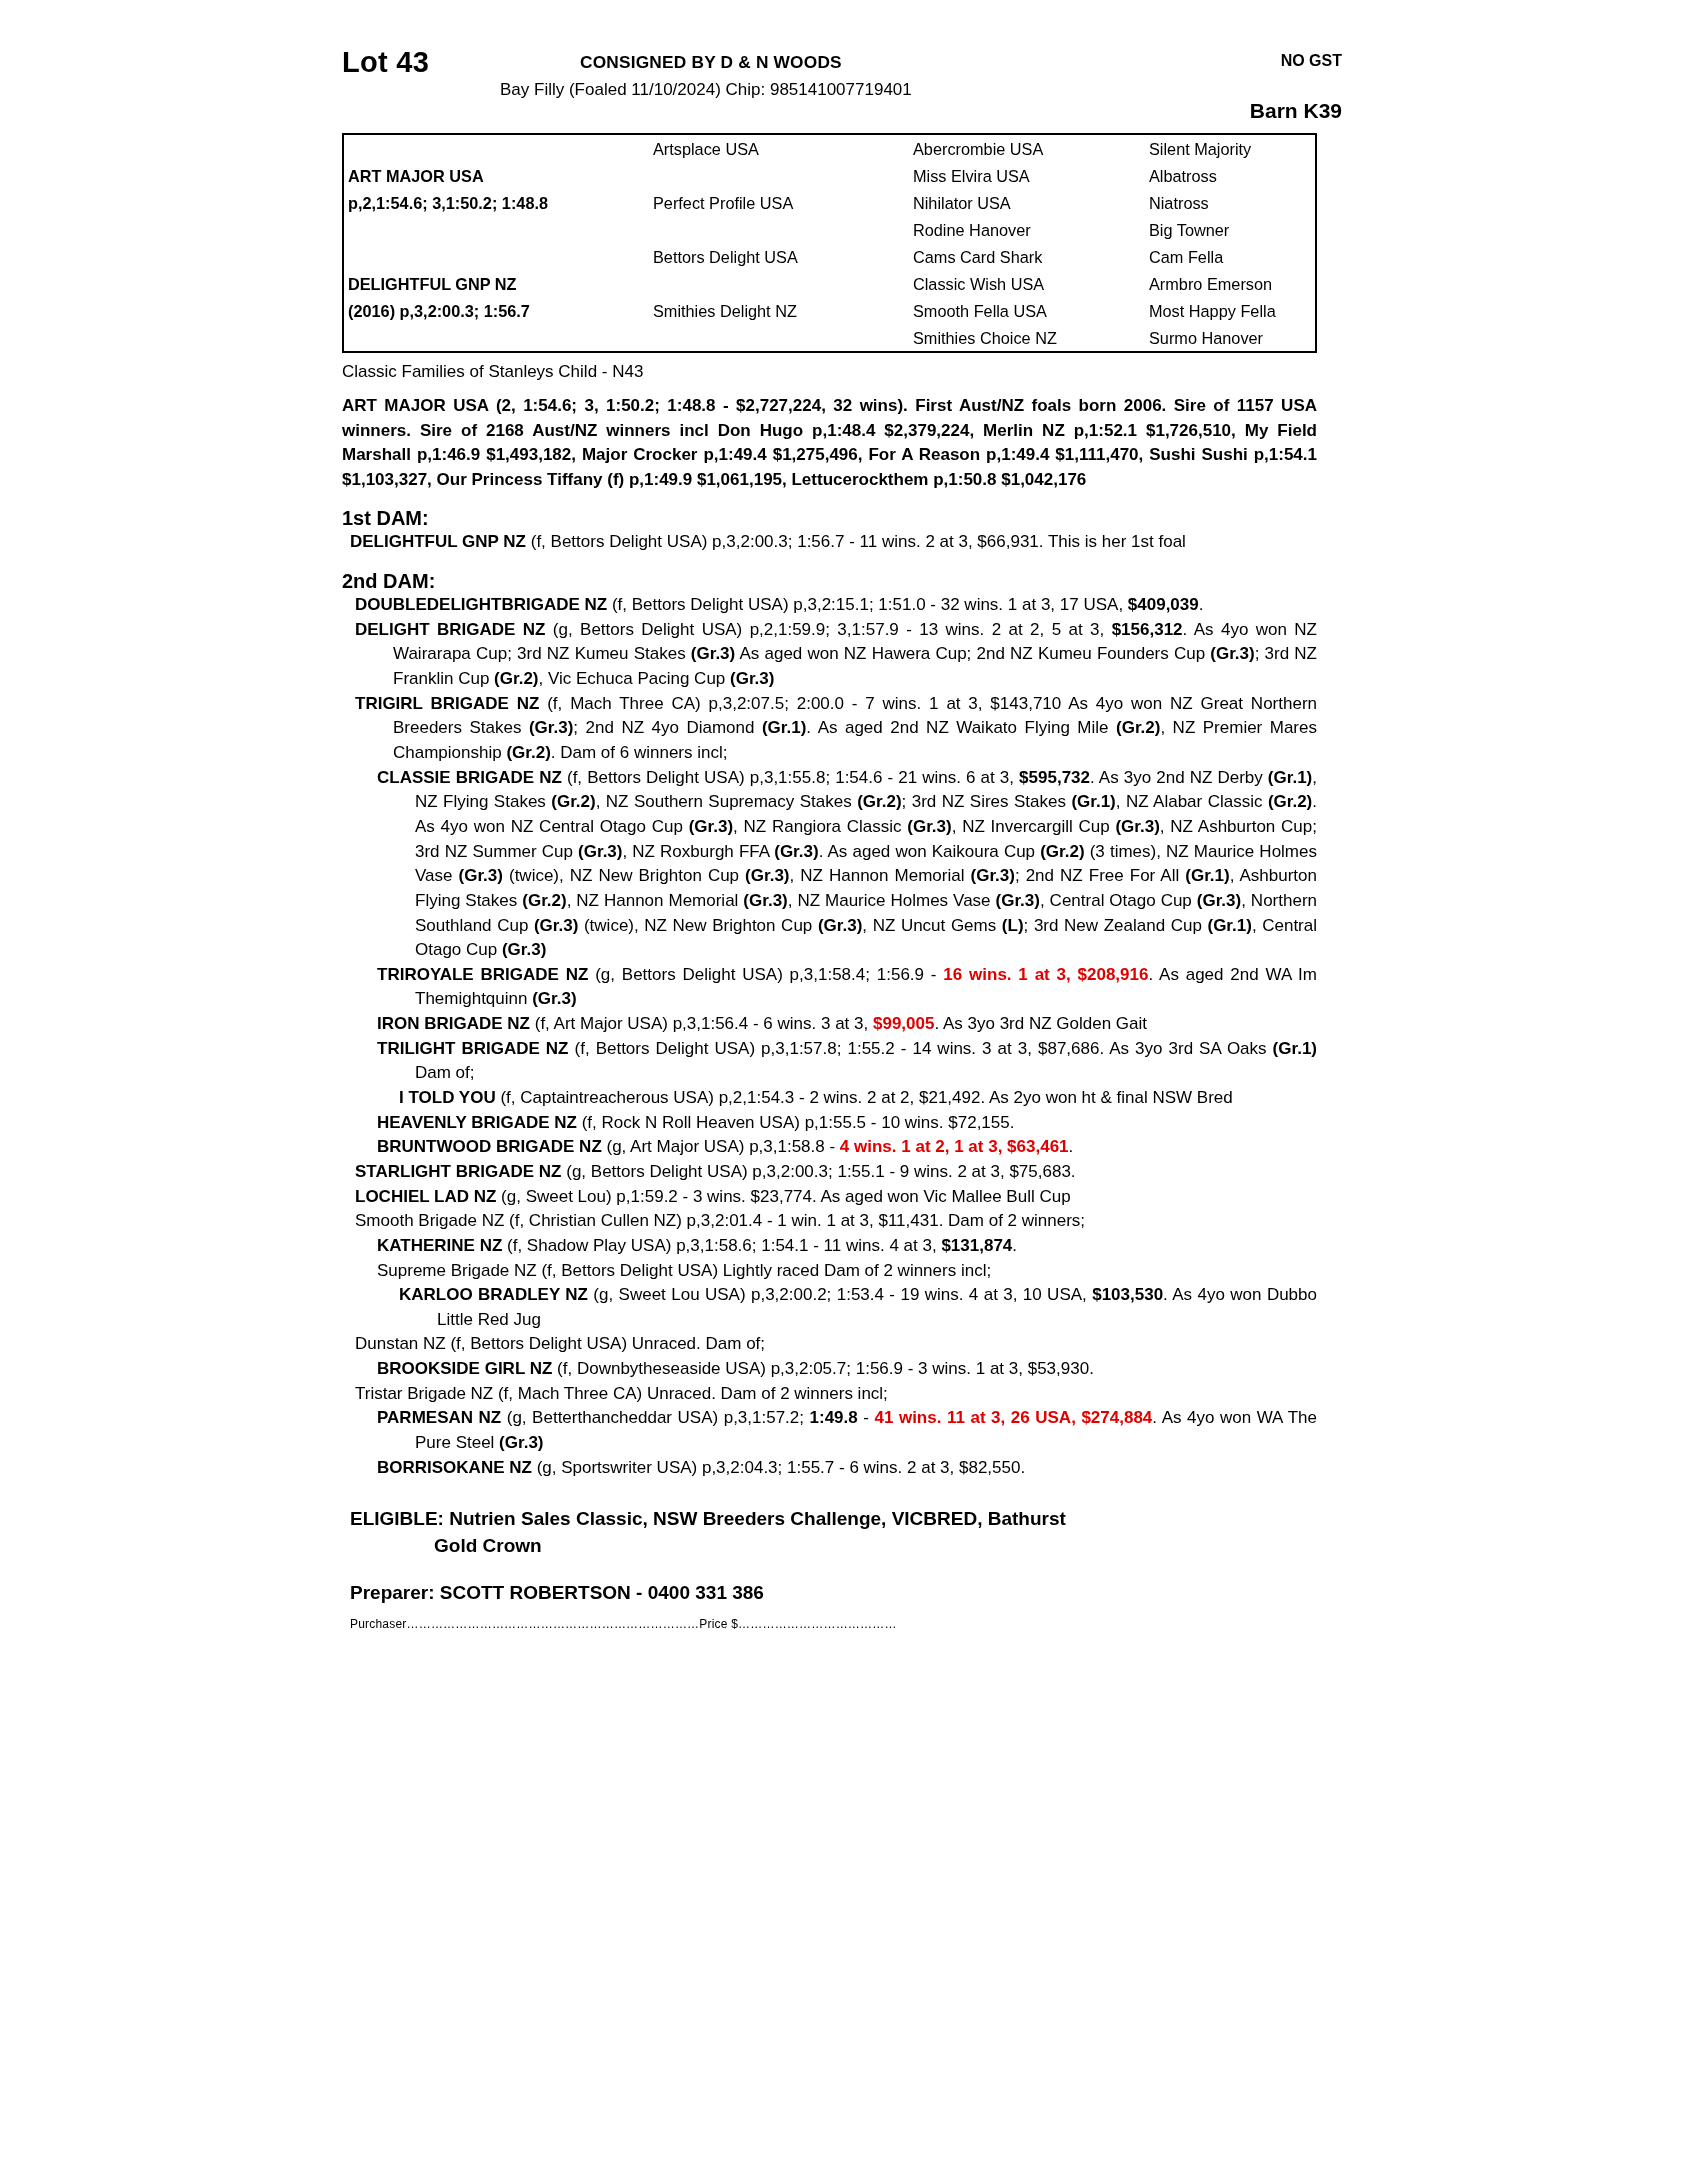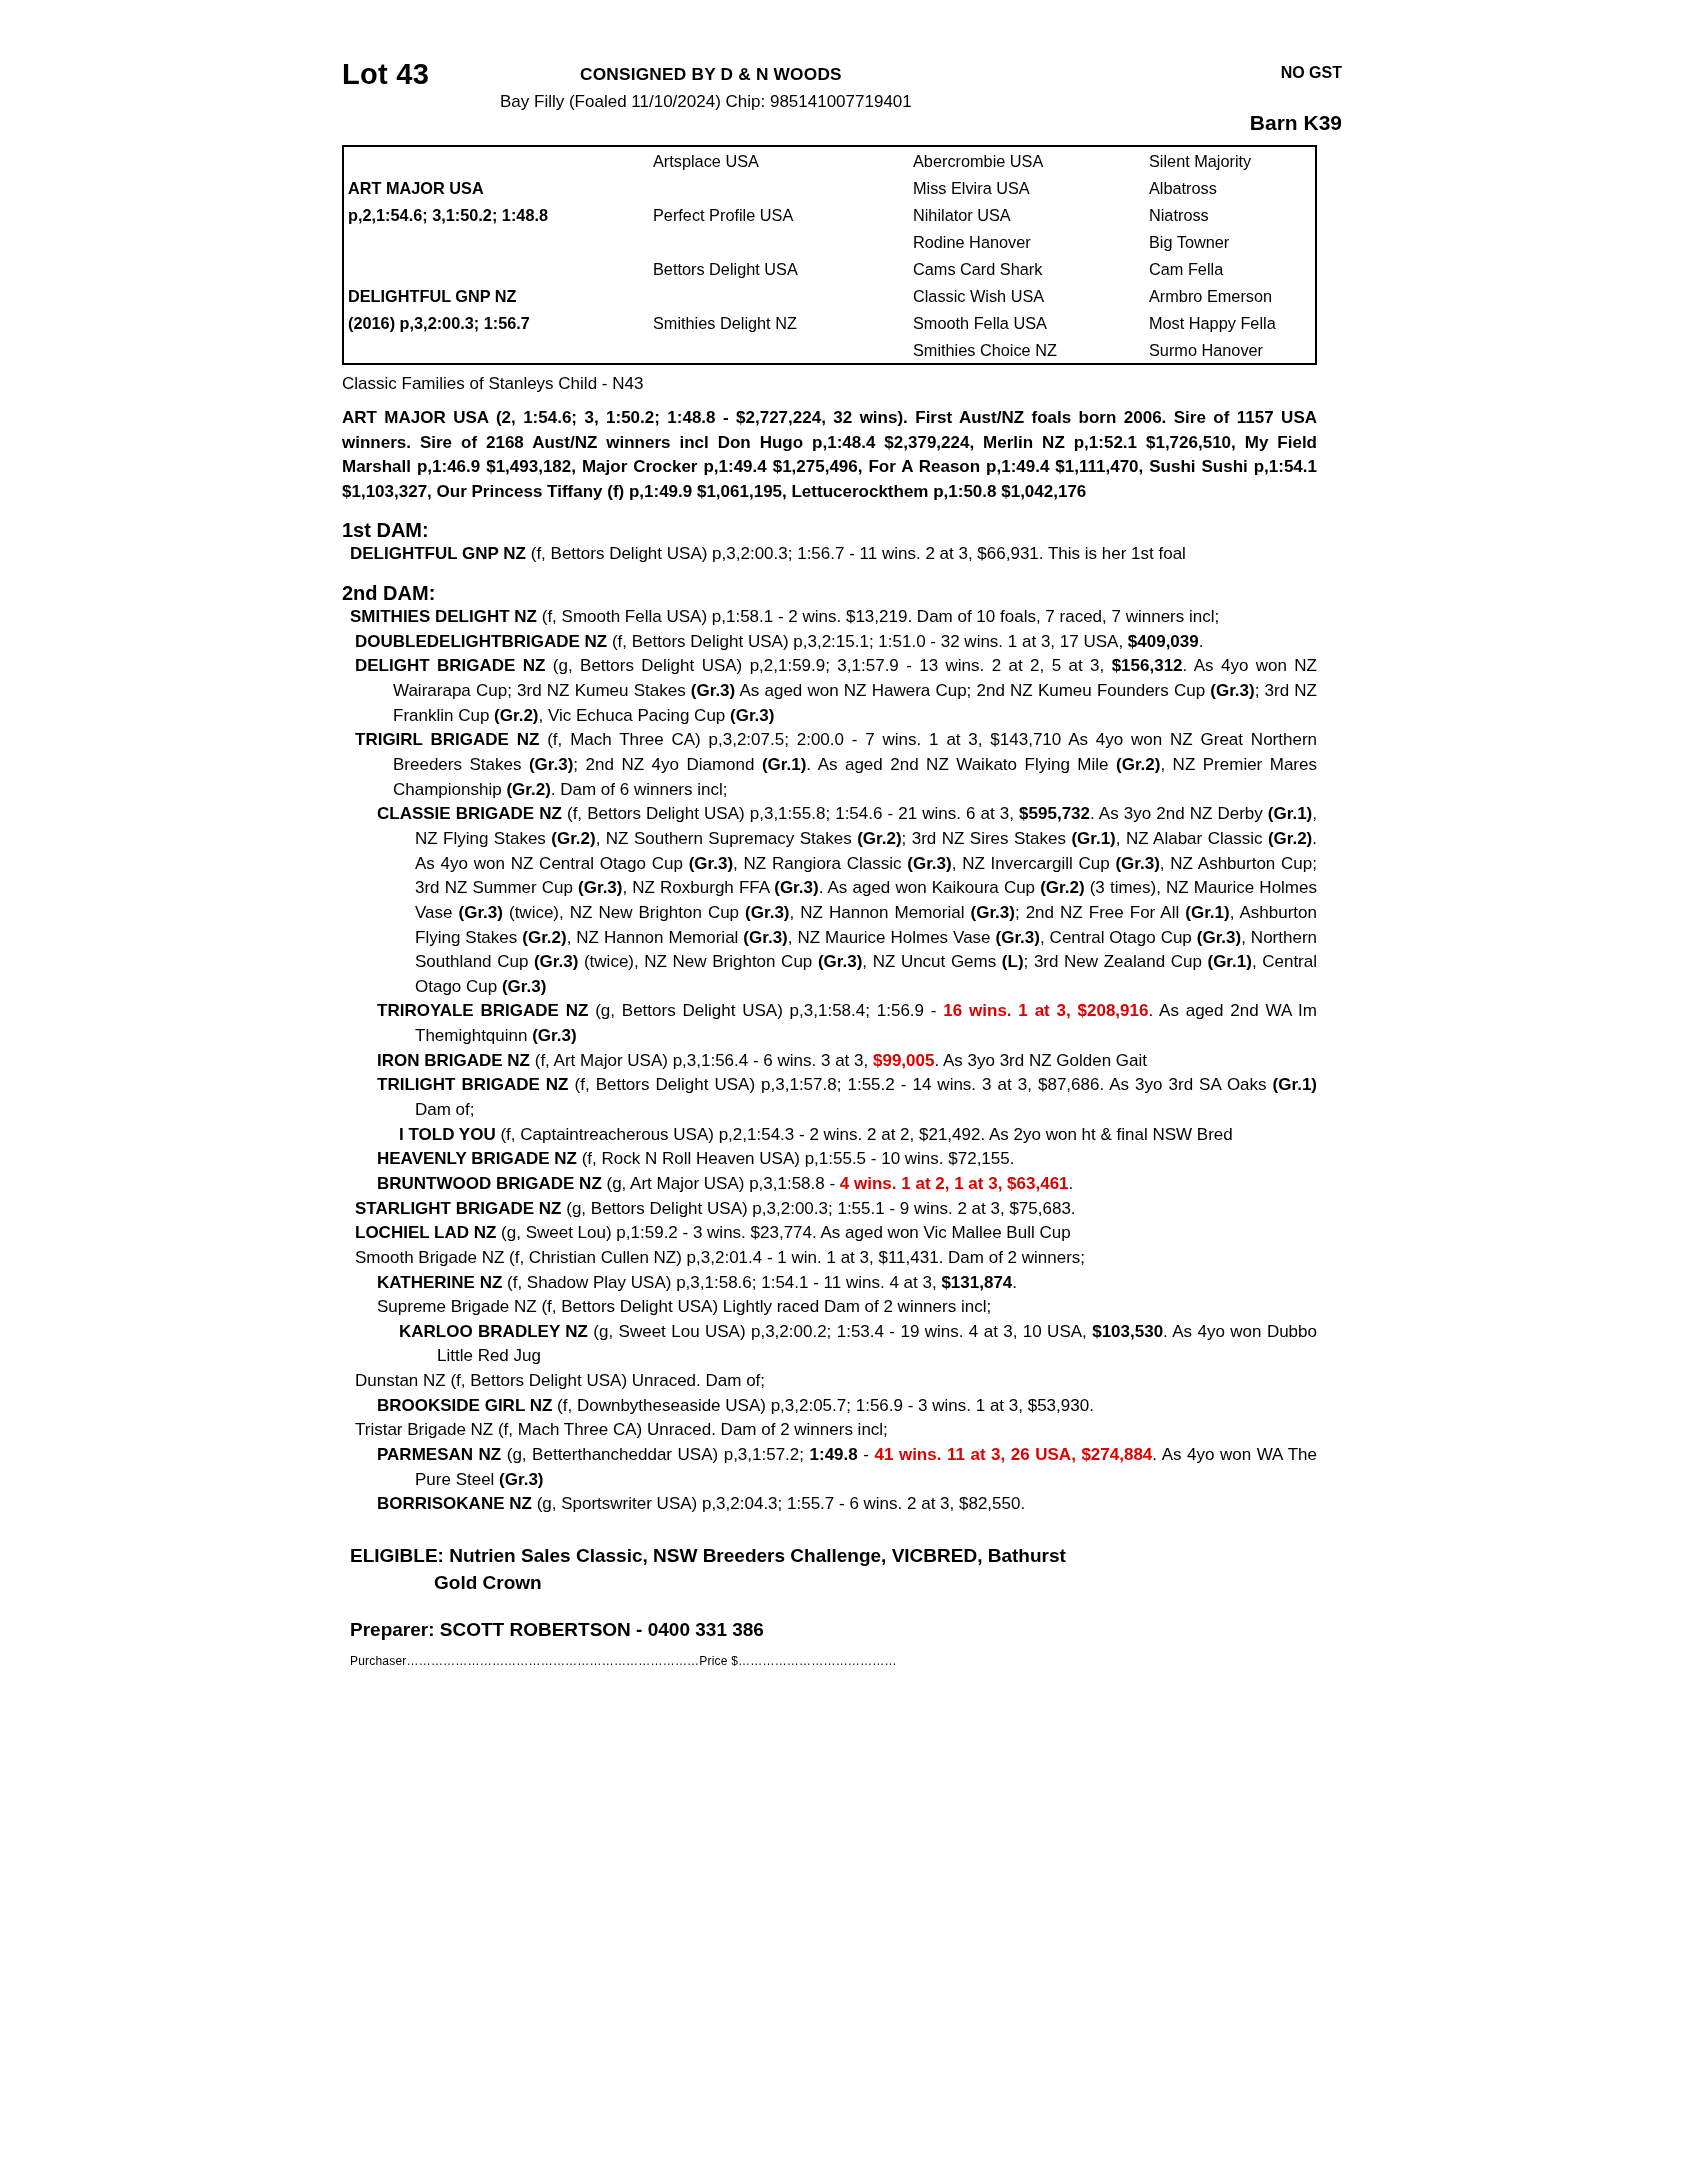--- a/index.html
+++ b/index.html
@@ -18,21 +18,21 @@
     position: absolute;
     left: 0; top: 0;
     width: 1683px;
     height: 2178px;
     padding: 0;
     box-sizing: border-box;
   }
   .content {
     position: absolute;
     left: 342px;
-    top: 52px;
+    top: 40px;
     width: 1000px;
   }
 
   
   .header {
     position: relative;
     height: 79px;
   }
   .lot-title {
     position: absolute;
@@ -220,21 +220,20 @@
     </div>
 
     <div class="classic-families">Classic Families of Stanleys Child - N43</div>
 
     <div class="sire-para">ART MAJOR USA (2, 1:54.6; 3, 1:50.2; 1:48.8 - $2,727,224, 32 wins). First Aust/NZ foals born 2006. Sire of 1157 USA winners. Sire of 2168 Aust/NZ winners incl Don Hugo p,1:48.4 $2,379,224, Merlin NZ p,1:52.1 $1,726,510, My Field Marshall p,1:46.9 $1,493,182, Major Crocker p,1:49.4 $1,275,496, For A Reason p,1:49.4 $1,111,470, Sushi Sushi p,1:54.1 $1,103,327, Our Princess Tiffany (f) p,1:49.9 $1,061,195, Lettucerockthem p,1:50.8 $1,042,176</div>
 
     <div class="dam-head">1st DAM:</div>
     <p class="entry ind0" id="first-dam-entry"><b>DELIGHTFUL GNP NZ</b><span> (f, Bettors Delight USA) p,3,2:00.3; 1:56.7 - 11 wins. 2 at 3, $66,931. This is her 1st foal</span></p>
 
     <div class="dam-head second">2nd DAM:</div>
-    <p class="entry ind0" id="second-dam-entry"><b>SMITHIES DELIGHT NZ</b><span> (f, Smooth Fella USA) p,1:58.1 - 2 wins. $13,219. Dam of 10 foals, 7 raced, 7 winners incl;</span></p>
 
     <div id="progeny-list">
         <p class="entry hang1"><b>DOUBLEDELIGHTBRIGADE NZ</b><span> (f, Bettors Delight USA) p,3,2:15.1; 1:51.0 - 32 wins. 1 at 3, 17 USA, </span><b>$409,039</b><span>.</span></p>
         <p class="entry hang1"><b>DELIGHT BRIGADE NZ</b><span> (g, Bettors Delight USA) p,2,1:59.9; 3,1:57.9 - 13 wins. 2 at 2, 5 at 3, </span><b>$156,312</b><span>. As 4yo won NZ Wairarapa Cup; 3rd NZ Kumeu Stakes </span><b>(Gr.3)</b><span> As aged won NZ Hawera Cup; 2nd NZ Kumeu Founders Cup </span><b>(Gr.3)</b><span>; 3rd NZ Franklin Cup </span><b>(Gr.2)</b><span>, Vic Echuca Pacing Cup </span><b>(Gr.3)</b></p>
         <p class="entry hang1"><b>TRIGIRL BRIGADE NZ</b><span> (f, Mach Three CA) p,3,2:07.5; 2:00.0 - 7 wins. 1 at 3, $143,710 As 4yo won NZ Great Northern Breeders Stakes </span><b>(Gr.3)</b><span>; 2nd NZ 4yo Diamond </span><b>(Gr.1)</b><span>. As aged 2nd NZ Waikato Flying Mile </span><b>(Gr.2)</b><span>, NZ Premier Mares Championship </span><b>(Gr.2)</b><span>. Dam of 6 winners incl;</span></p>
         <p class="entry hang2"><b>CLASSIE BRIGADE NZ</b><span> (f, Bettors Delight USA) p,3,1:55.8; 1:54.6 - 21 wins. 6 at 3, </span><b>$595,732</b><span>. As 3yo 2nd NZ Derby </span><b>(Gr.1)</b><span>, NZ Flying Stakes </span><b>(Gr.2)</b><span>, NZ Southern Supremacy Stakes </span><b>(Gr.2)</b><span>; 3rd NZ Sires Stakes </span><b>(Gr.1)</b><span>, NZ Alabar Classic </span><b>(Gr.2)</b><span>. As 4yo won NZ Central Otago Cup </span><b>(Gr.3)</b><span>, NZ Rangiora Classic </span><b>(Gr.3)</b><span>, NZ Invercargill Cup </span><b>(Gr.3)</b><span>, NZ Ashburton Cup; 3rd NZ Summer Cup </span><b>(Gr.3)</b><span>, NZ Roxburgh FFA </span><b>(Gr.3)</b><span>. As aged won Kaikoura Cup </span><b>(Gr.2)</b><span> (3 times), NZ Maurice Holmes Vase </span><b>(Gr.3)</b><span> (twice), NZ New Brighton Cup </span><b>(Gr.3)</b><span>, NZ Hannon Memorial </span><b>(Gr.3)</b><span>; 2nd NZ Free For All </span><b>(Gr.1)</b><span>, Ashburton Flying Stakes </span><b>(Gr.2)</b><span>, NZ Hannon Memorial </span><b>(Gr.3)</b><span>, NZ Maurice Holmes Vase </span><b>(Gr.3)</b><span>, Central Otago Cup </span><b>(Gr.3)</b><span>, Northern Southland Cup </span><b>(Gr.3)</b><span> (twice), NZ New Brighton Cup </span><b>(Gr.3)</b><span>, NZ Uncut Gems </span><b>(L)</b><span>; 3rd New Zealand Cup </span><b>(Gr.1)</b><span>, Central Otago Cup </span><b>(Gr.3)</b></p>
         <p class="entry hang2"><b>TRIROYALE BRIGADE NZ</b><span> (g, Bettors Delight USA) p,3,1:58.4; 1:56.9 - </span><span class="red">16 wins. 1 at 3, $208,916</span><span>. As aged 2nd WA Im Themightquinn </span><b>(Gr.3)</b></p>
         <p class="entry hang2"><b>IRON BRIGADE NZ</b><span> (f, Art Major USA) p,3,1:56.4 - 6 wins. 3 at 3, </span><span class="red">$99,005</span><span>. As 3yo 3rd NZ Golden Gait</span></p>
         <p class="entry hang2"><b>TRILIGHT BRIGADE NZ</b><span> (f, Bettors Delight USA) p,3,1:57.8; 1:55.2 - 14 wins. 3 at 3, $87,686. As 3yo 3rd SA Oaks </span><b>(Gr.1)</b><span> Dam of;</span></p>
         <p class="entry hang3"><b>I TOLD YOU</b><span> (f, Captaintreacherous USA) p,2,1:54.3 - 2 wins. 2 at 2, $21,492. As 2yo won ht &amp; final NSW Bred</span></p>

